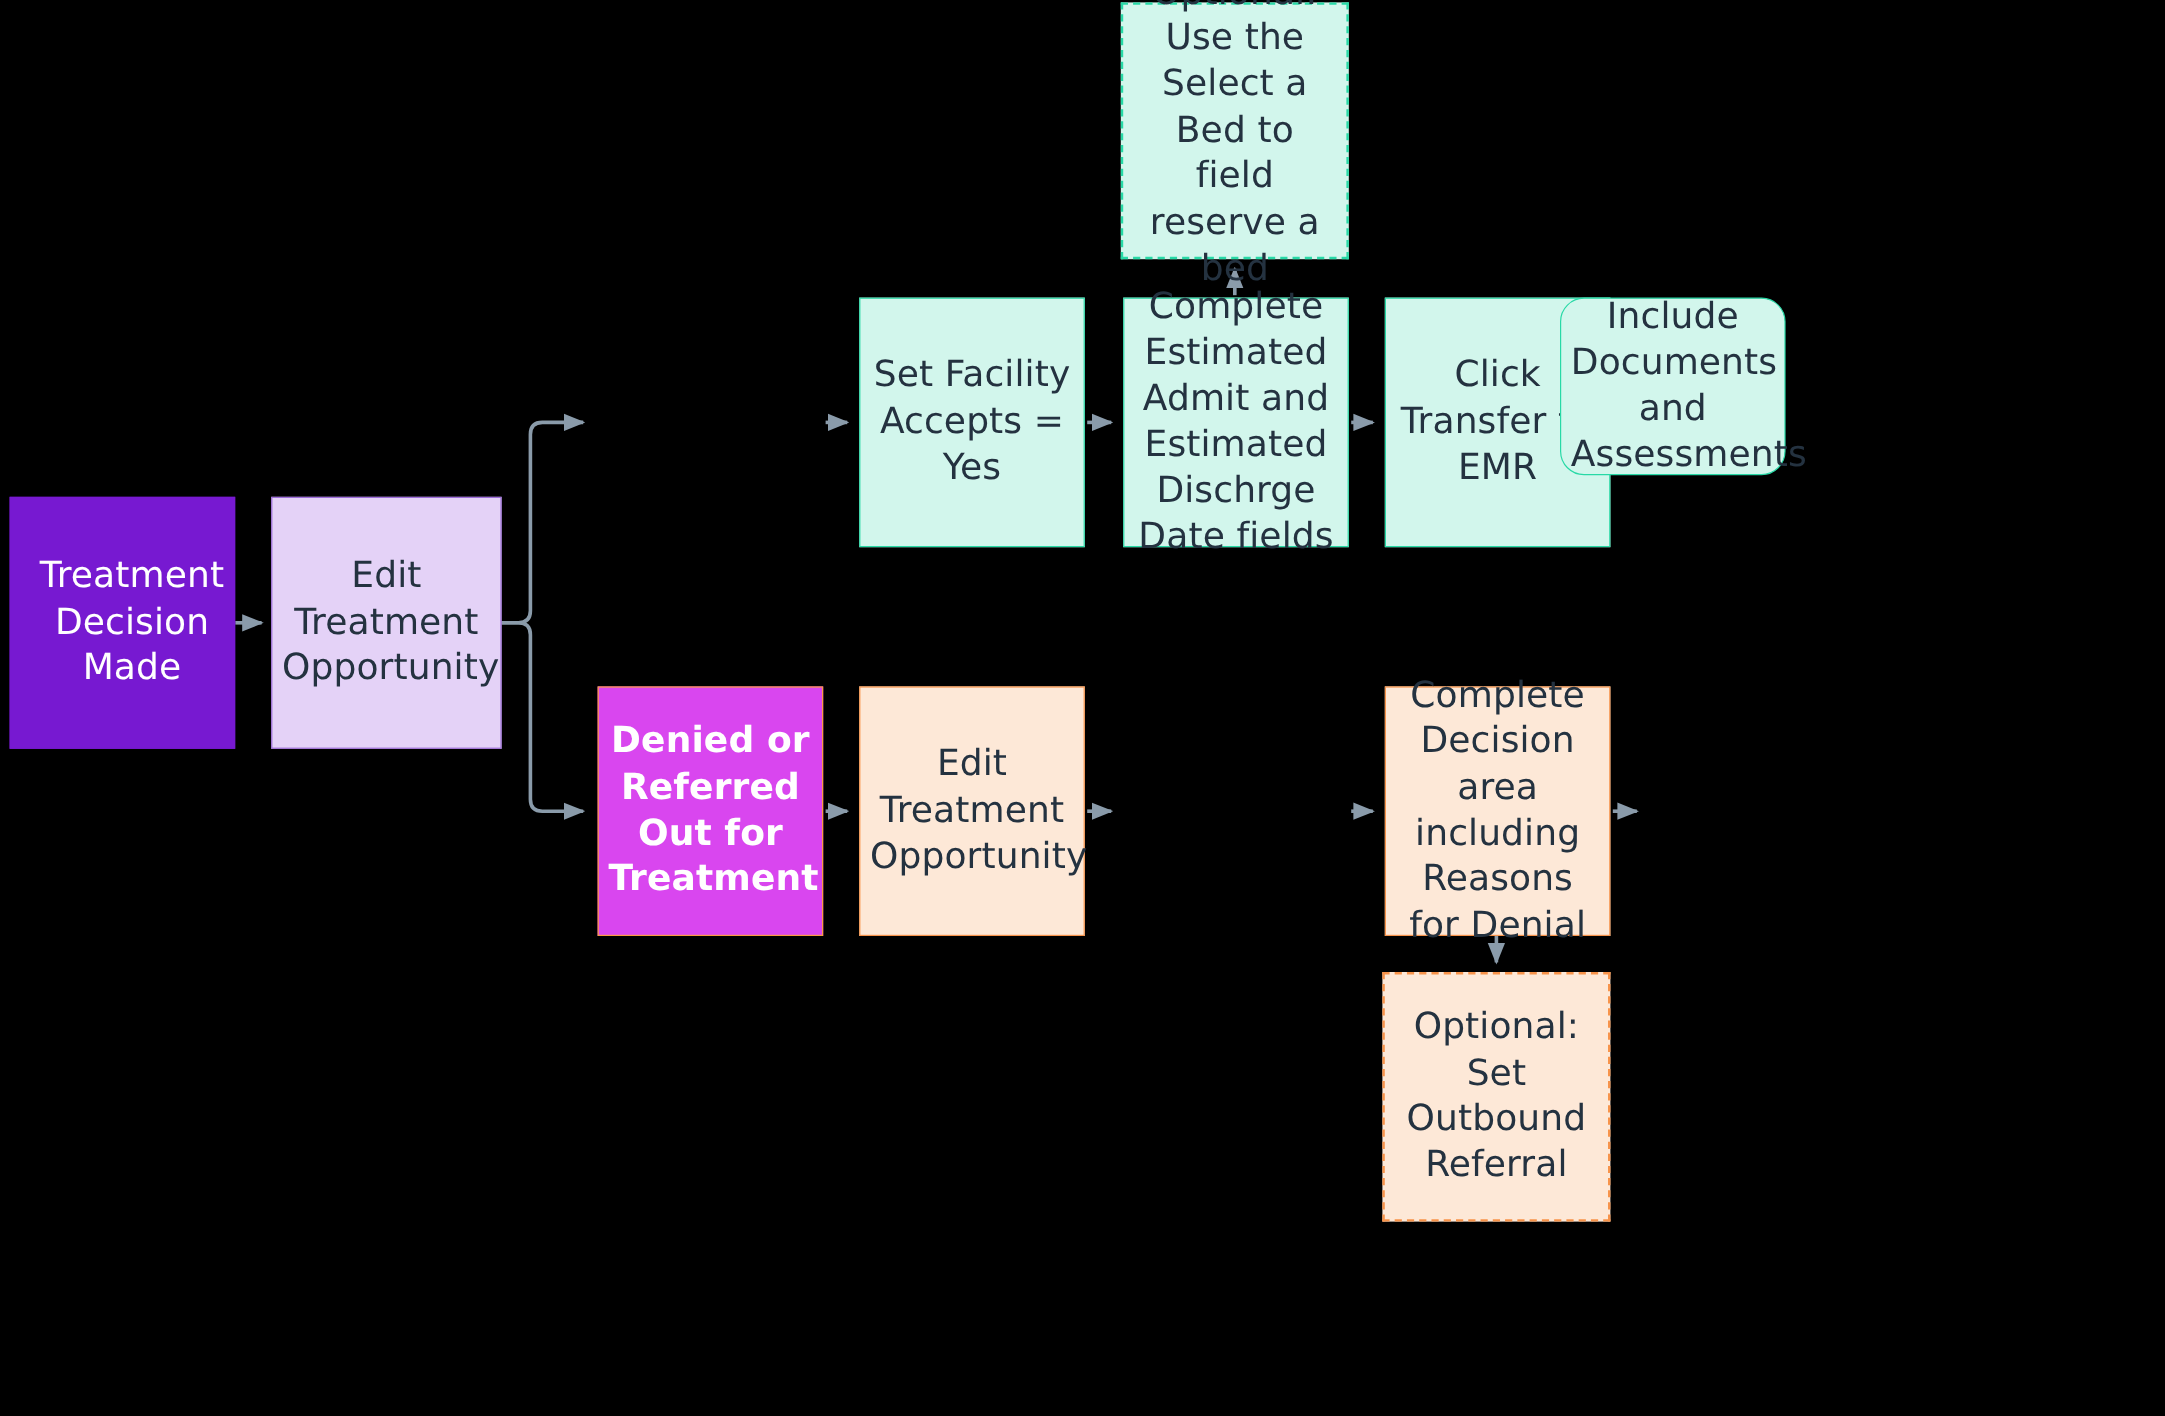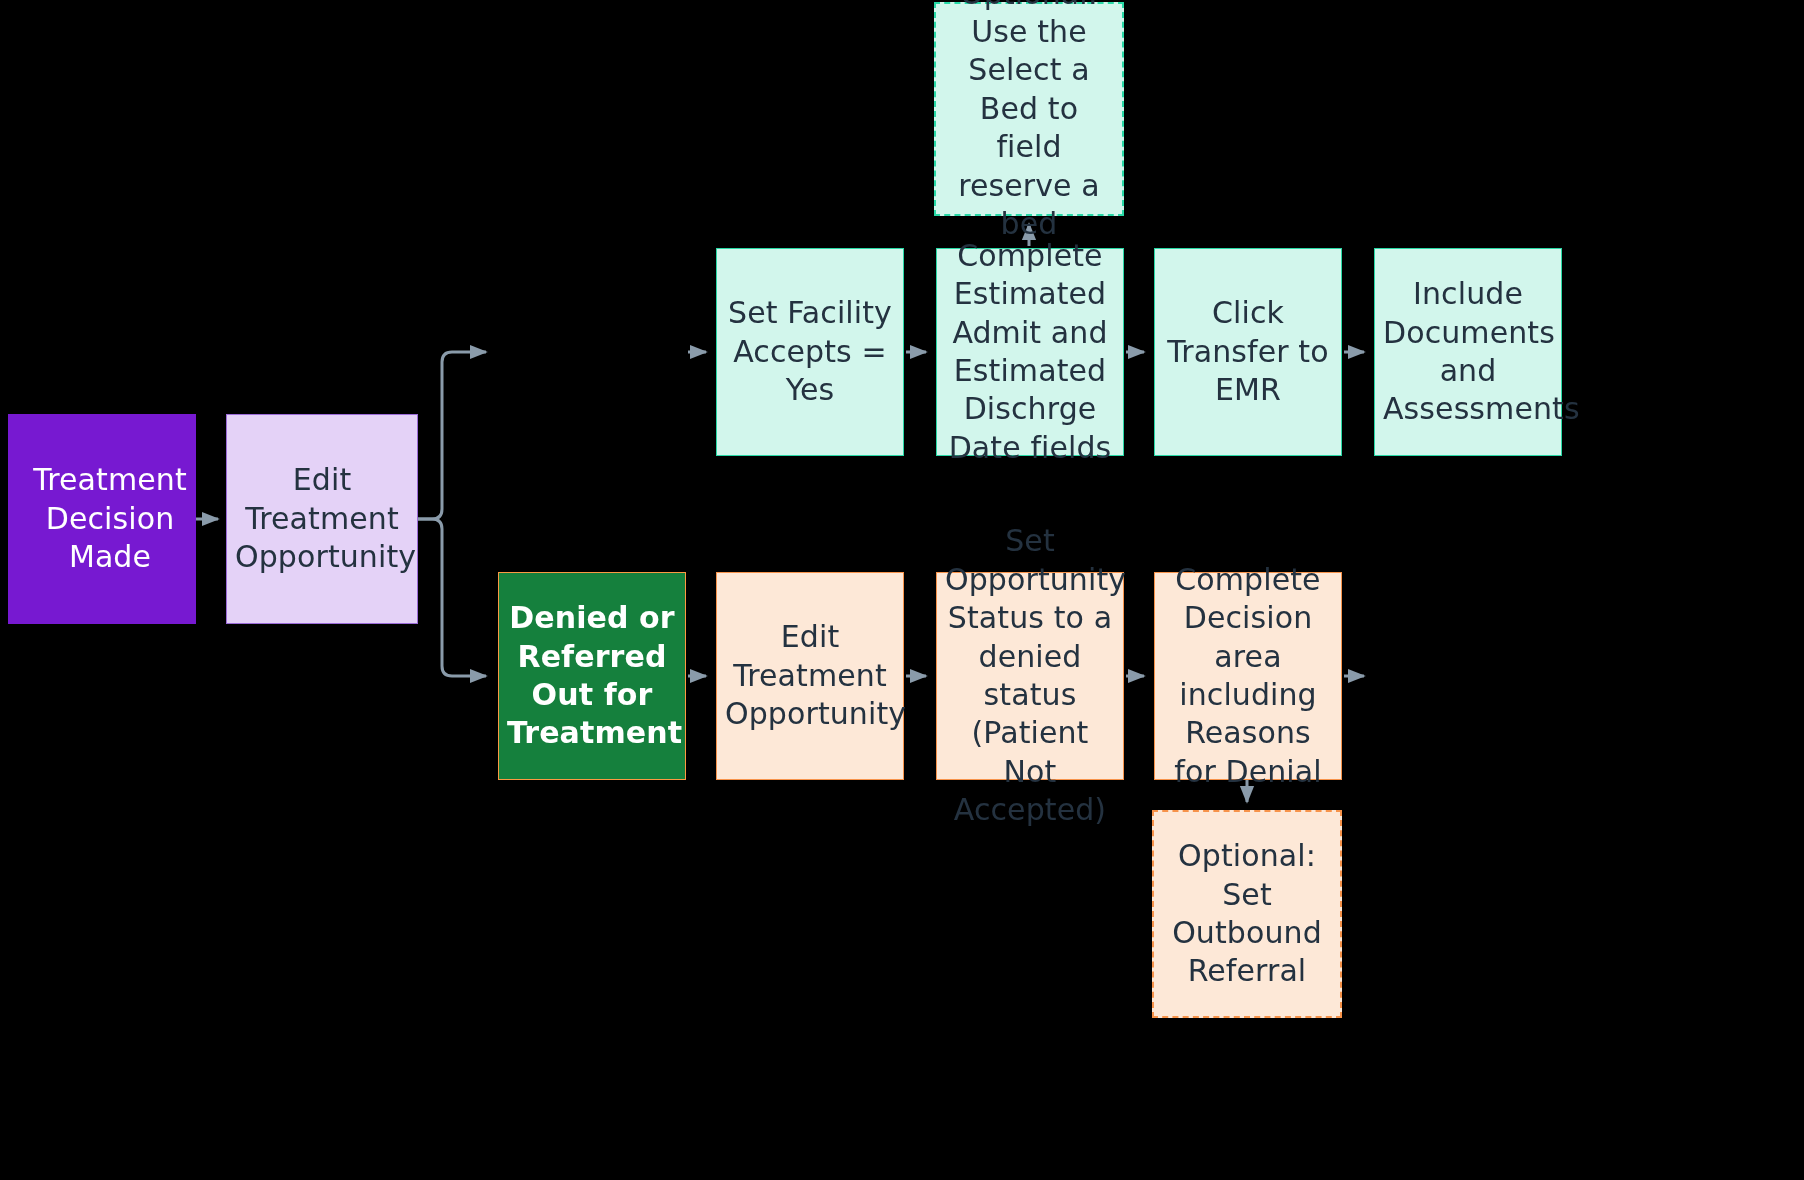--- a/index.html
+++ b/index.html
@@ -10,21 +10,21 @@
         justify-content:center;text-align:center;line-height:1.28;
         font-size:30px;font-weight:400;letter-spacing:.1px;padding:6px 8px;}
   .node span{display:block;width:100%;}
 
   
   .start-purple   {background:#7719D1;border:1px solid #7719D1;color:#FFFFFF;}
   .lav            {background:#E4D2F7;border:1px solid #9B6BD8;color:#243240;}
   .teal-solid     {background:#23D8A4;border:1px solid #23D8A4;color:#FFFFFF;}
   .teal-light     {background:#D2F6EC;border:1px solid #28D9A6;color:#243240;}
   .teal-dashed    {background:#D2F6EC;border:2px dashed #28D9A6;color:#243240;}
-  .orange-solid   {background:#15803d;border:1px solid #FB9A43;color:#FFFFFF;}
+  .orange-solid   {background:#d946ef;border:1px solid #FB9A43;color:#FFFFFF;}
   .orange-light   {background:#FDE8D7;border:1px solid #F7934A;color:#243240;}
   .orange-dashed  {background:#FDE8D7;border:2px dashed #F7934A;color:#243240;}
   .bold-label     {font-weight:700;}
 
   svg.links{position:absolute;left:0;top:0;width:1804px;height:1180px;
             pointer-events:none;overflow:visible;}
 </style>
 </head>
 <body>
 
@@ -71,35 +71,32 @@
   </div>
 
   <div class="node teal-dashed" style="left:934px;top:2px;width:190px;height:214px;">
     <span>Optional: Use the Select a Bed to field reserve a bed</span>
   </div>
 
   <div class="node teal-light" style="left:1154px;top:248px;width:188px;height:208px;">
     <span>Click Transfer to EMR</span>
   </div>
 
-  <div class="node teal-light" style="left:1374px;top:248px;width:188px;height:208px;">
+  <div class="node teal-light" style="left:1300px;top:248px;width:188px;height:148px;border-radius:20px;">
     <span>Include Documents and Assessments</span>
   </div>
 
   <div class="node orange-solid bold-label" style="left:498px;top:572px;width:188px;height:208px;">
     <span>Denied or Referred Out for Treatment</span>
   </div>
 
   <div class="node orange-light" style="left:716px;top:572px;width:188px;height:208px;">
     <span>Edit Treatment Opportunity</span>
   </div>
 
-  <div class="node orange-light" style="left:936px;top:572px;width:188px;height:208px;">
-    <span>Set Opportunity Status to a denied status (Patient Not Accepted)</span>
-  </div>
 
   <div class="node orange-light" style="left:1154px;top:572px;width:188px;height:208px;">
     <span>Complete Decision area including Reasons for Denial</span>
   </div>
 
 
   <div class="node orange-dashed" style="left:1152px;top:810px;width:190px;height:208px;">
     <span>Optional: Set Outbound Referral</span>
   </div>
 

